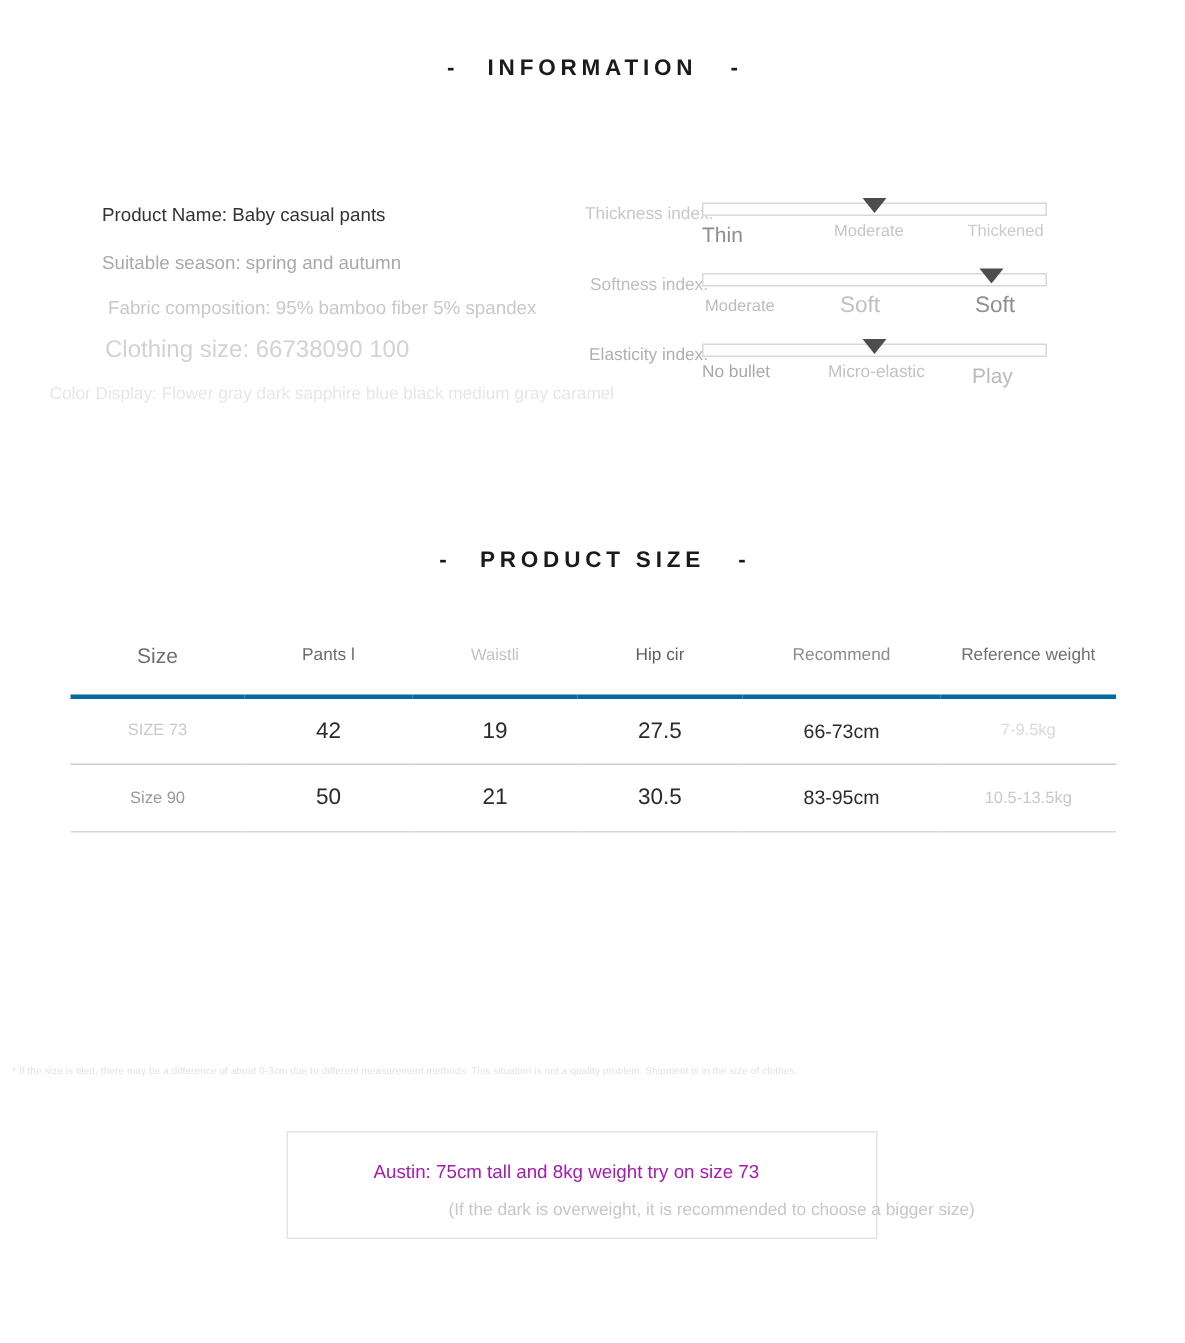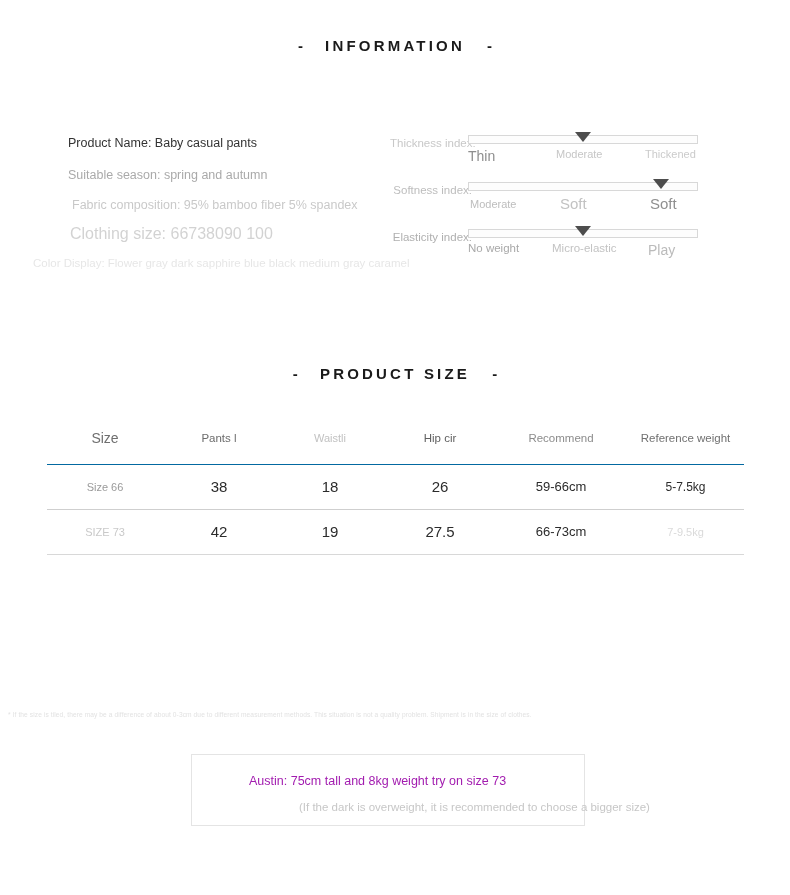--- a/index.html
+++ b/index.html
@@ -125,21 +125,21 @@
     border-collapse: collapse;
   }
   #size-table th, #size-table td {
     border: 0;
     padding: 0;
     text-align: center;
     font-weight: normal;
   }
   #size-table thead tr { height: 52px; }
   #size-table thead th {
-    border-bottom: 1px solid #0369a1;
+    border-bottom: 3px solid #0369a1;
     vertical-align: middle;
   }
   #size-table tbody tr { height: 45px; }
   #size-table tbody td {
     border-bottom: 1px solid #cfcfcf;
     vertical-align: middle;
   }
   #size-table tbody tr:last-child td { border-bottom: 1px solid #d8d8d8; }
 
   .col-size   { width: 116px; }
@@ -253,21 +253,21 @@
       <span class="scale-tick tick-2">Soft</span>
     </div>
   </div>
 
   <div class="slider-group sg-2">
     <div class="slider-label">Elasticity index:</div>
     <div class="slider-track">
       <div class="slider-marker" style="left:50%"></div>
     </div>
     <div class="slider-scale">
-      <span class="scale-tick tick-0">No weight</span>
+      <span class="scale-tick tick-0">No bullet</span>
       <span class="scale-tick tick-1">Micro-elastic</span>
       <span class="scale-tick tick-2">Play</span>
     </div>
   </div>
 
 </div>
 
 <div id="product-size-heading" class="section-heading">
   <span class="heading-dash">-</span>
   &nbsp;
@@ -282,39 +282,39 @@
       <th class="col-size  th-0">Size</th>
       <th class="col-pants th-1">Pants l</th>
       <th class="col-waist th-2">Waistli</th>
       <th class="col-hip   th-3">Hip cir</th>
       <th class="col-rec   th-4">Recommend</th>
       <th class="col-ref   th-5">Reference weight</th>
     </tr>
   </thead>
   <tbody>
 
-    <tr>
-      <td class="v-gray  s-11">Size 66</td>
-      <td class="v-dark  s-15">38</td>
-      <td class="v-dark  s-15">18</td>
-      <td class="v-dark  s-15">26</td>
-      <td class="v-dark  s-13">59-66cm</td>
-      <td class="v-dark  s-12">5-7.5kg</td>
-    </tr>
 
     <tr>
       <td class="v-faint s-11">SIZE 73</td>
       <td class="v-dark  s-15">42</td>
       <td class="v-dark  s-15">19</td>
       <td class="v-dark  s-15">27.5</td>
       <td class="v-dark  s-13">66-73cm</td>
       <td class="v-xfaint s-11">7-9.5kg</td>
     </tr>
 
 
+    <tr>
+      <td class="v-gray  s-11">Size 90</td>
+      <td class="v-dark  s-15">50</td>
+      <td class="v-dark  s-15">21</td>
+      <td class="v-dark  s-15">30.5</td>
+      <td class="v-dark  s-13">83-95cm</td>
+      <td class="v-faint s-11">10.5-13.5kg</td>
+    </tr>
 
 
   </tbody>
 </table>
 
 <div id="table-footnote">* If the size is tiled, there may be a difference of about 0-3cm due to different measurement methods. This situation is not a quality problem. Shipment is in the size of clothes.</div>
 
 <div id="model-note-box"></div>
 <div id="model-note-line1">Austin: 75cm tall and 8kg weight try on size 73</div>
 <div id="model-note-line2">(If the dark is overweight, it is recommended to choose a bigger size)</div>

